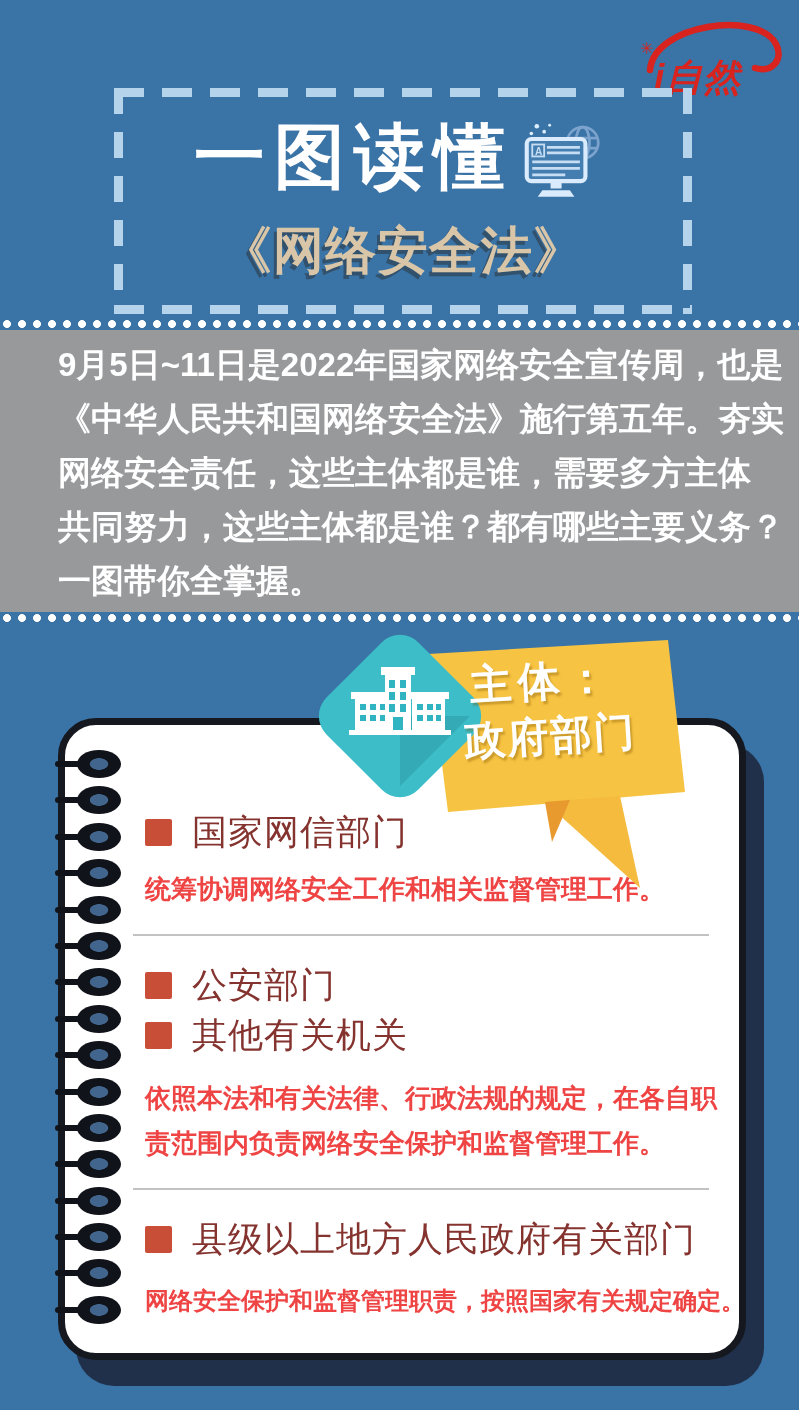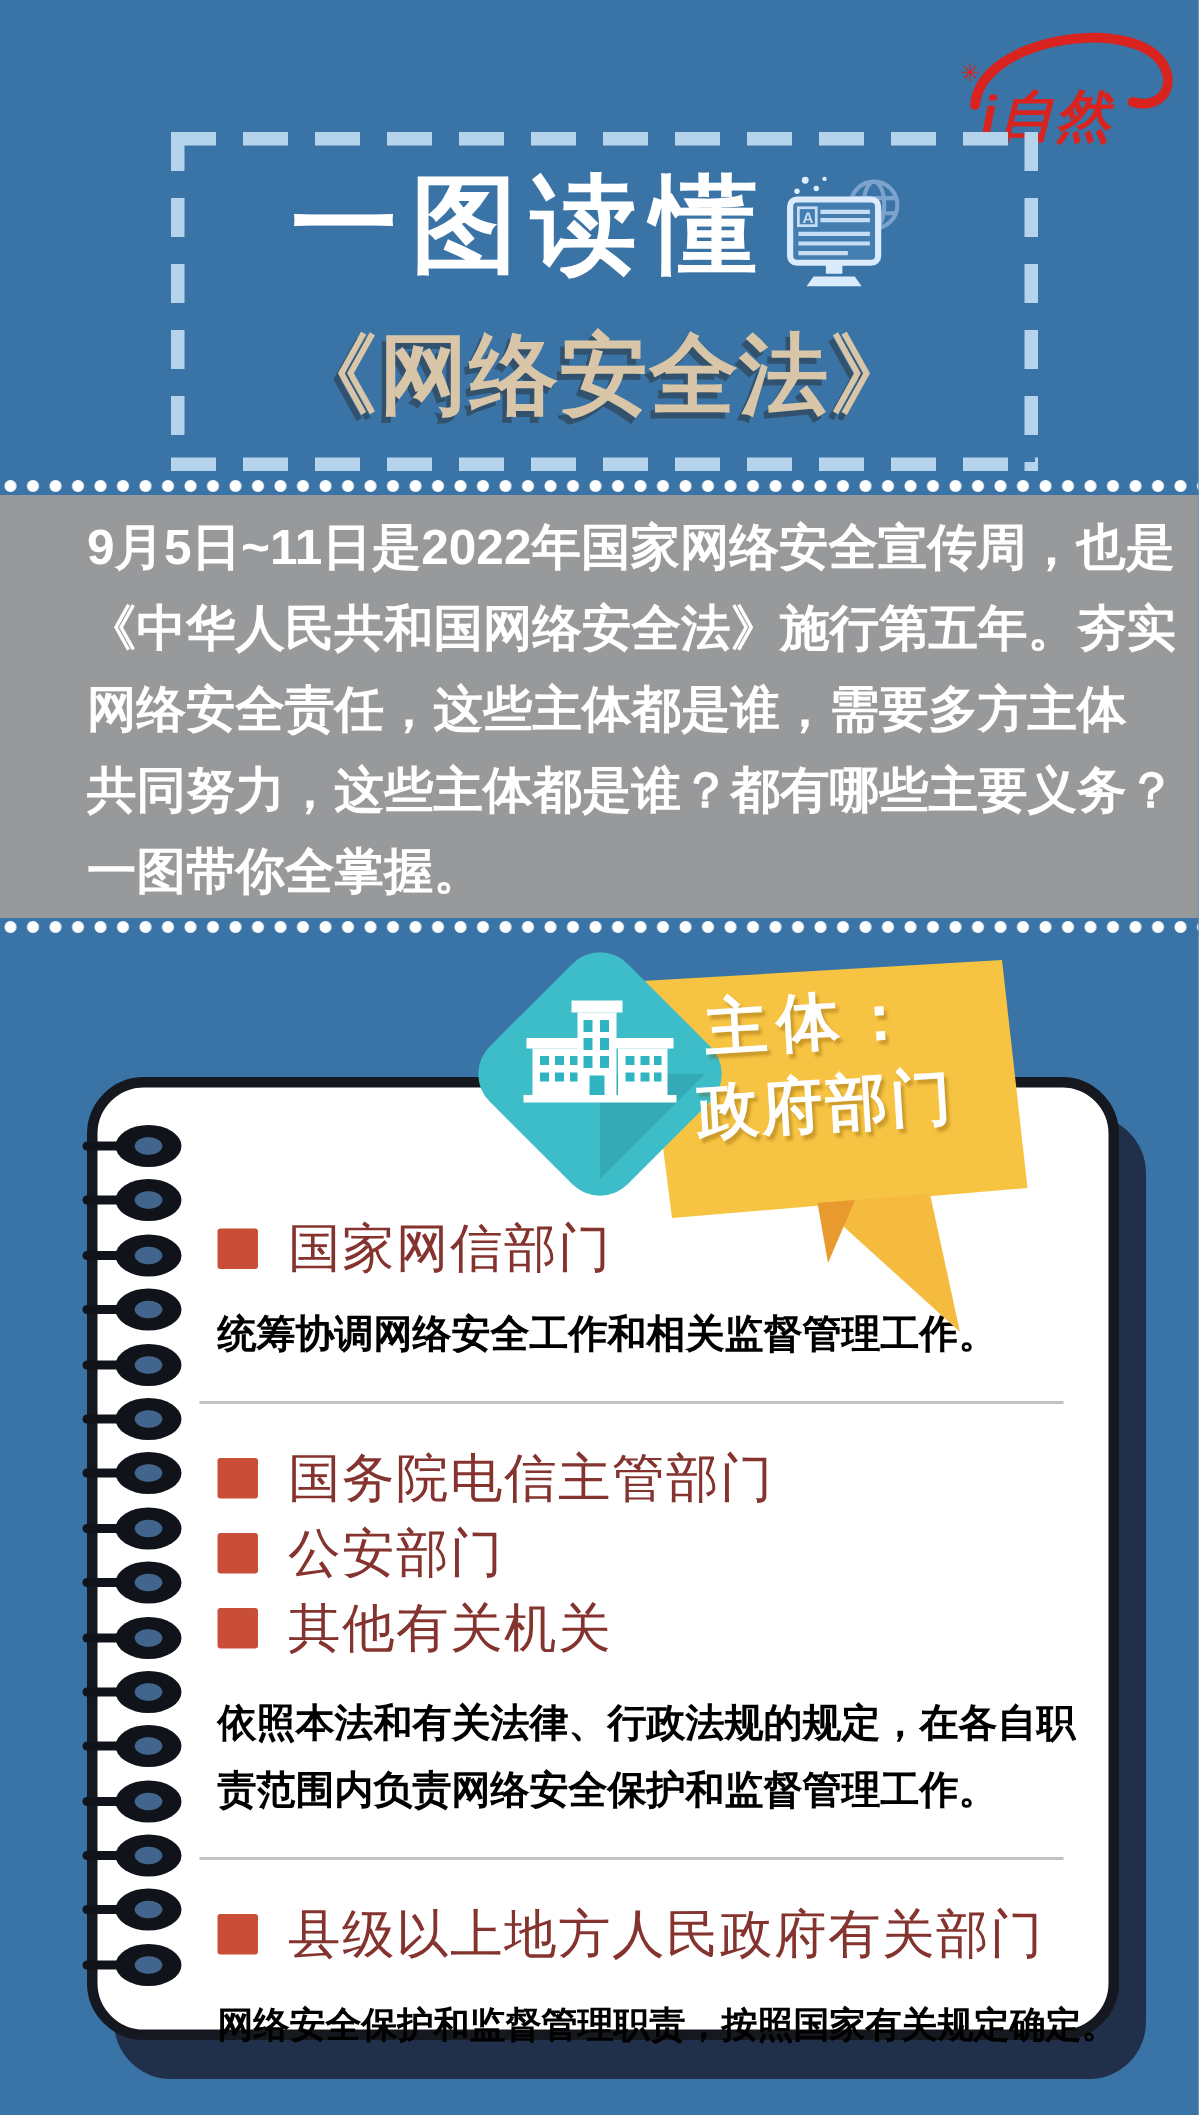--- a/index.html
+++ b/index.html
@@ -12,21 +12,21 @@
   .title-box{position:absolute;left:114px;top:88px;width:578px;height:226px;box-sizing:border-box;}
   .dash-h{position:absolute;left:0;right:0;height:9px;
           background:repeating-linear-gradient(90deg,#b5d4ec 0 30px,rgba(0,0,0,0) 30px 48px);}
   .dash-v{position:absolute;top:0;bottom:0;width:9px;
           background:repeating-linear-gradient(180deg,#b5d4ec 0 26px,rgba(0,0,0,0) 26px 44px);}
   .title-inner{position:absolute;inset:9px;display:flex;flex-direction:column;
                align-items:center;justify-content:center;gap:14px;}
   .title-row1{display:flex;align-items:flex-start;gap:10px;}
   .t1{color:#ffffff;font-size:71px;font-weight:bold;letter-spacing:9px;line-height:80px;}
   .monitor-icon{width:88px;height:84px;margin-top:2px;}
-  .t2{color:#d9c6a8;font-size:59px;font-weight:bold;letter-spacing:1px;
+  .t2{color:#d9c6a8;font-size:51px;font-weight:bold;letter-spacing:1px;
       text-shadow:-3px 4px 0 rgba(40,40,40,.45);text-align:right;}
 
   
   .dots{height:12px;background-color:#3a73a5;
         background-image:radial-gradient(circle at 7px 6px,#ffffff 3.6px,rgba(255,255,255,0) 4.3px);
         background-size:15px 12px;background-repeat:repeat-x;}
 
   
   .intro{height:282px;box-sizing:border-box;background:#98999b;padding:8px 24px 0 58px;}
   .intro-line{color:#ffffff;font-size:33px;font-weight:bold;line-height:54px;white-space:nowrap;}
@@ -43,21 +43,21 @@
                 background:#101319;border-radius:3px;}
   .ring::after{content:"";position:absolute;left:12px;top:1px;width:44px;height:28px;
                border-radius:50%;
                background:radial-gradient(ellipse at center,#41658c 0%,#41658c 28%,#101319 31%);}
   .content{position:relative;box-sizing:border-box;height:100%;padding:84px 30px 0 80px;}
   .hrow{display:flex;align-items:center;height:46px;}
   .bullet{width:27px;height:27px;background:#c94e38;border-radius:2px;margin-right:20px;flex:0 0 auto;}
   .hlabel{color:#84332f;font-size:35px;font-weight:normal;letter-spacing:1px;white-space:nowrap;}
   .sec2 .hrow{margin-bottom:4px;}
   .body{margin-top:12px;}
-  .bline{color:#000000;font-size:26px;font-weight:bold;line-height:45px;white-space:nowrap;}
+  .bline{color:#ef4444;font-size:26px;font-weight:bold;line-height:45px;white-space:nowrap;}
   .sec3 .bline{font-size:24px;}
   .divider{border:none;border-top:2px solid #c2c2c2;margin:22px 0 26px -12px;}
 
   
   .badge{position:absolute;left:300px;top:6px;width:410px;height:300px;}
   .badge svg{position:absolute;inset:0;}
   .badge-text{position:absolute;inset:0;transform:rotate(-3.5deg);}
   .bt1{position:absolute;left:155px;top:26px;width:185px;text-align:center;
        color:#ffffff;font-size:42px;font-weight:bold;letter-spacing:6px;
        text-shadow:2px 3px 2px rgba(120,80,0,.35);}
@@ -158,24 +158,20 @@
             <span class="bullet"></span>
             <span class="hlabel">国家网信部门</span>
           </div>
           <div class="body">
             <div class="bline">统筹协调网络安全工作和相关监督管理工作。</div>
           </div>
           <hr class="divider">
         </div>
 
         <div class="sec2">
-          <div class="hrow">
-            <span class="bullet"></span>
-            <span class="hlabel">国务院电信主管部门</span>
-          </div>
           <div class="hrow">
             <span class="bullet"></span>
             <span class="hlabel">公安部门</span>
           </div>
           <div class="hrow">
             <span class="bullet"></span>
             <span class="hlabel">其他有关机关</span>
           </div>
           <div class="body" style="margin-top:18px;">
             <div class="bline">依照本法和有关法律、行政法规的规定，在各自职</div>

